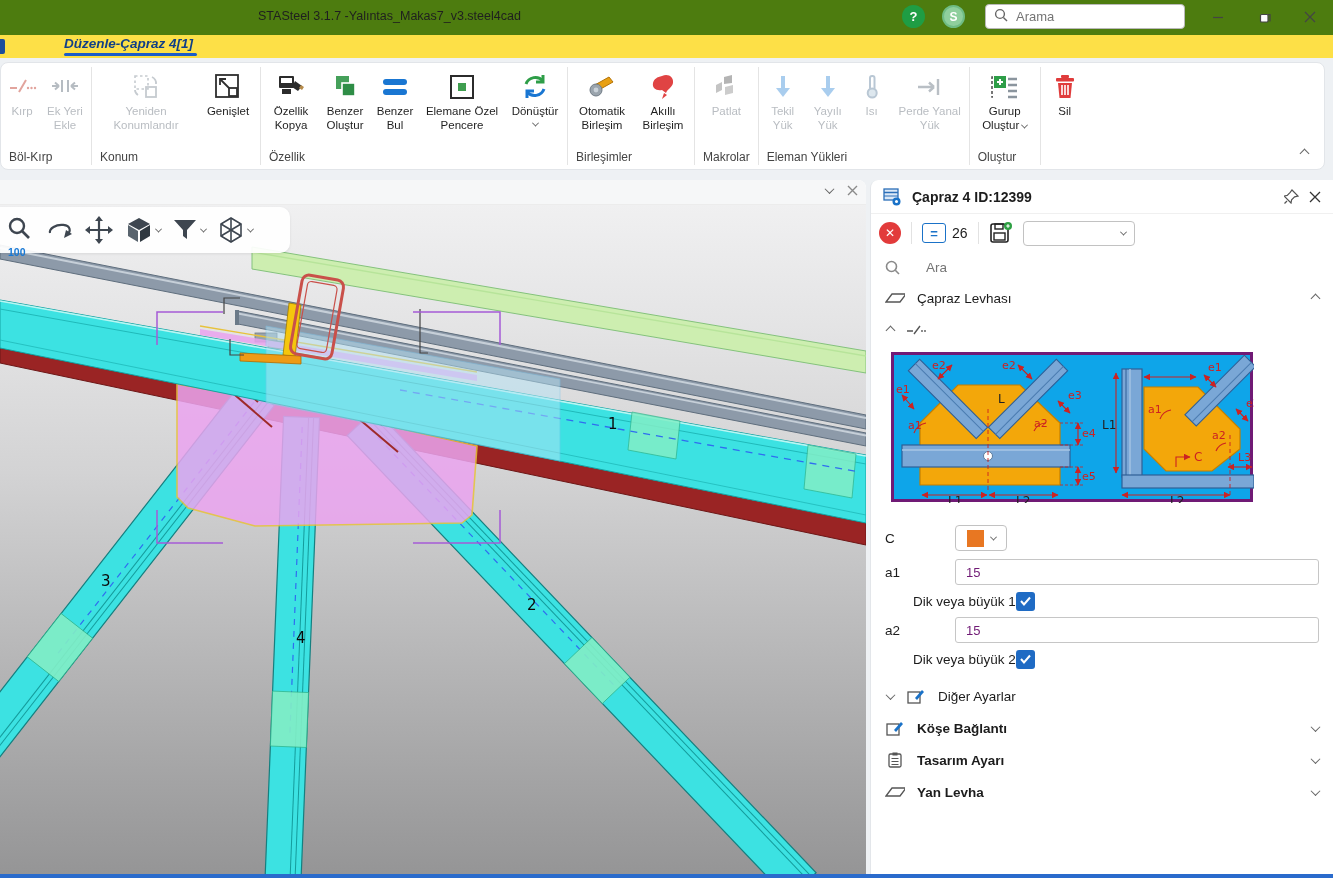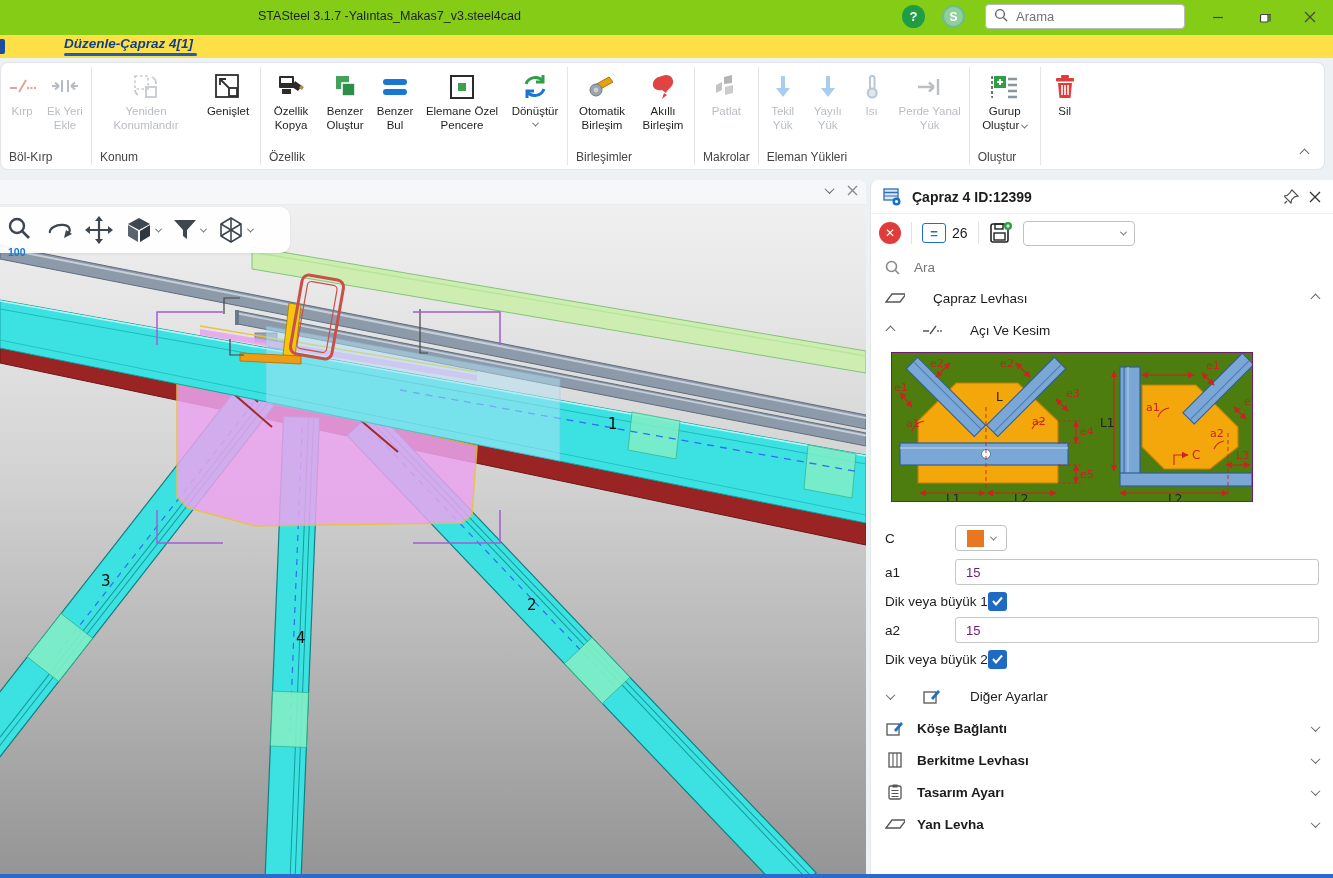--- a/index.html
+++ b/index.html
@@ -1,20 +1,20 @@
 <!DOCTYPE html>
 <html><head>
 <meta charset="utf-8">
 <style>
   * { margin:0; padding:0; box-sizing:border-box; }
   html,body { width:1333px; height:878px; overflow:hidden;
     font-family:"Liberation Sans","DejaVu Sans",sans-serif; background:#eef1f4; }
 
   
-  .titlebar { position:absolute; left:0; top:0; width:1333px; height:35px; background:#84cc16; }
+  .titlebar { position:absolute; left:0; top:0; width:1333px; height:35px; background:#4d7c0f; }
   .app-title { position:absolute; left:258px; top:9px; font-size:12.5px; color:#1f1f1f; }
   .circle-btn { position:absolute; top:5px; width:23px; height:23px; border-radius:50%;
     display:flex; align-items:center; justify-content:center; color:#fff; font-size:13px; font-weight:bold; }
   .help-circle { left:902px; background:#1f9d44; }
   .avatar-circle { left:942px; background:#8fcf9d; border:2px solid #6fbc84; font-size:12px; }
   .tsearch { position:absolute; left:985px; top:4px; width:200px; height:25px; border:1px solid #b9b9b9;
     border-radius:4px; background:#fff; display:flex; align-items:center; padding:0 8px; gap:8px; }
   .tsearch input { border:none; outline:none; font-size:13px; width:140px; color:#333;
     font-family:"Liberation Sans",sans-serif; }
   .winbtn { position:absolute; top:3px; width:30px; height:28px; display:flex; align-items:center; justify-content:center; }
@@ -61,36 +61,36 @@
   .phead { display:flex; align-items:center; height:34px; padding:0 12px; gap:10px; border-bottom:1px solid #f0f0f0; }
   .ptitle { font-weight:bold; font-size:14px; flex:1; }
   .ptoolbar { display:flex; align-items:center; height:38px; padding:0 8px; gap:10px; }
   .vdiv { width:1px; height:22px; background:#e2e2e2; }
   .red-circle { width:22px; height:22px; border-radius:50%; background:#e23b3b; color:#fff;
     display:flex; align-items:center; justify-content:center; font-size:12px; font-weight:bold; cursor:pointer; }
   .eqbox { width:24px; height:20px; border:1.5px solid #1a72c8; border-radius:3px; color:#1a72c8;
     font-weight:bold; font-size:13px; display:flex; align-items:center; justify-content:center; }
   .combo { width:112px; height:25px; border:1px solid #c2c2c2; border-radius:4px; display:flex;
     align-items:center; justify-content:flex-end; padding:0 8px; cursor:pointer; }
-  .psearch { display:flex; align-items:center; height:30px; padding:0 14px; gap:14px; }
+  .psearch { display:flex; align-items:center; height:30px; padding:0 14px; gap:26px; }
   .psearch input { border:none; outline:none; font-size:13.5px; color:#333; width:300px;
     font-family:"Liberation Sans",sans-serif; }
-  .trow { display:flex; align-items:center; height:32px; padding:0 14px; gap:28px; cursor:pointer; }
+  .trow { display:flex; align-items:center; height:32px; padding:0 14px; gap:12px; cursor:pointer; }
   .trow .lbl { flex:1; }
   .indent1 { padding-left:16px; }
   .icon16 { width:20px; display:flex; justify-content:center; }
-  .diagram-box { margin:6px 0 0 20px; width:362px; height:150px; background:#4d7c0f; border:1px solid #701a75; }
+  .diagram-box { margin:6px 0 0 20px; width:362px; height:150px; background:#0ea5e9; border:3px solid #701a75; }
   .field-row { display:flex; align-items:center; padding:0 14px; margin-top:6px; height:28px; gap:8px; }
   .field-row .flabel { width:62px; font-size:13.5px; }
   .color-btn { width:52px; height:26px; border:1px solid #c2c2c2; border-radius:4px; display:flex;
     align-items:center; justify-content:center; gap:7px; cursor:pointer; background:#fff; }
   .swatch { width:17px; height:17px; background:#e87722; }
   .txtin { flex:1; height:26px; border:1px solid #c6c6c6; border-radius:3px; font-size:13px;
     padding:0 10px; color:#701a75; outline:none; font-family:"Liberation Sans",sans-serif; }
-  .chkrow { display:flex; align-items:center; padding:0 14px; height:26px; gap:0; margin-top:2px; }
+  .chkrow { display:flex; align-items:center; padding:0 14px; height:26px; gap:0; margin-top:2px;margin-left:28px; }
   .chkbox { width:19px; height:19px; background:#1f6bc4; border-radius:3px; display:flex;
     align-items:center; justify-content:center; cursor:pointer; }
   .sect { display:flex; align-items:center; height:32px; padding:0 14px; gap:12px; font-weight:bold; cursor:pointer; }
   .sect .lbl { flex:1; }
 
   .bottom-bar { position:absolute; left:0; bottom:0; width:1333px; height:4px; background:#2a6bcc; }
   svg text { font-family:"DejaVu Sans",sans-serif; }
 </style>
 </head>
 <body>
@@ -633,21 +633,20 @@
   <div class="trow indent1">
     <span class="chev up"></span>
     <span class="icon16">
           <svg width="24" height="12">
             <path d="M1 7 h6 M8 10 L14 2" stroke="#555" stroke-width="1.4" fill="none"></path>
             <circle cx="16" cy="7" r="0.9" fill="#555"></circle>
             <circle cx="19" cy="7" r="0.9" fill="#555"></circle>
             <circle cx="22" cy="7" r="0.9" fill="#555"></circle>
           </svg>
         </span>
-    <span class="lbl">Açı Ve Kesim</span>
   </div>
 
   <div class="diagram-box">
    <svg width="360" height="148" viewBox="0 0 360 148">
     <defs>
       <marker id="ar" markerWidth="7" markerHeight="7" refX="5.5" refY="3" orient="auto-start-reverse">
               <path d="M0,0 L6,3 L0,6 z" fill="#c22"></path>
             </marker>
     </defs>
 
@@ -781,31 +780,20 @@
             <rect x="1" y="3" width="12" height="11" fill="none" stroke="#555" stroke-width="1.3"></rect>
             <path d="M8 9 L15 1 L17 3 L10 11 z" fill="#1a72c8"></path>
           </svg>
         </span>
     <span class="lbl">Köşe Bağlantı</span>
     <span class="chev down"></span>
   </div>
   <div class="sect">
     <span class="icon16">
           <svg width="14" height="16">
-            <rect x="1" y="1" width="12" height="14" fill="none" stroke="#555" stroke-width="1.3"></rect>
-            <line x1="5" y1="1" x2="5" y2="15" stroke="#555" stroke-width="1.1"></line>
-            <line x1="9" y1="1" x2="9" y2="15" stroke="#555" stroke-width="1.1"></line>
-          </svg>
-        </span>
-    <span class="lbl">Berkitme Levhası</span>
-    <span class="chev down"></span>
-  </div>
-  <div class="sect">
-    <span class="icon16">
-          <svg width="14" height="16">
             <rect x="1" y="2" width="12" height="13" rx="1.5" fill="none" stroke="#555" stroke-width="1.3"></rect>
             <rect x="4.5" y="0.5" width="5" height="3" fill="#555"></rect>
             <line x1="3.5" y1="6.5" x2="10.5" y2="6.5" stroke="#555" stroke-width="1"></line>
             <line x1="3.5" y1="9.5" x2="10.5" y2="9.5" stroke="#555" stroke-width="1"></line>
             <line x1="3.5" y1="12.5" x2="10.5" y2="12.5" stroke="#555" stroke-width="1"></line>
           </svg>
         </span>
     <span class="lbl">Tasarım Ayarı</span>
     <span class="chev down"></span>
   </div>

